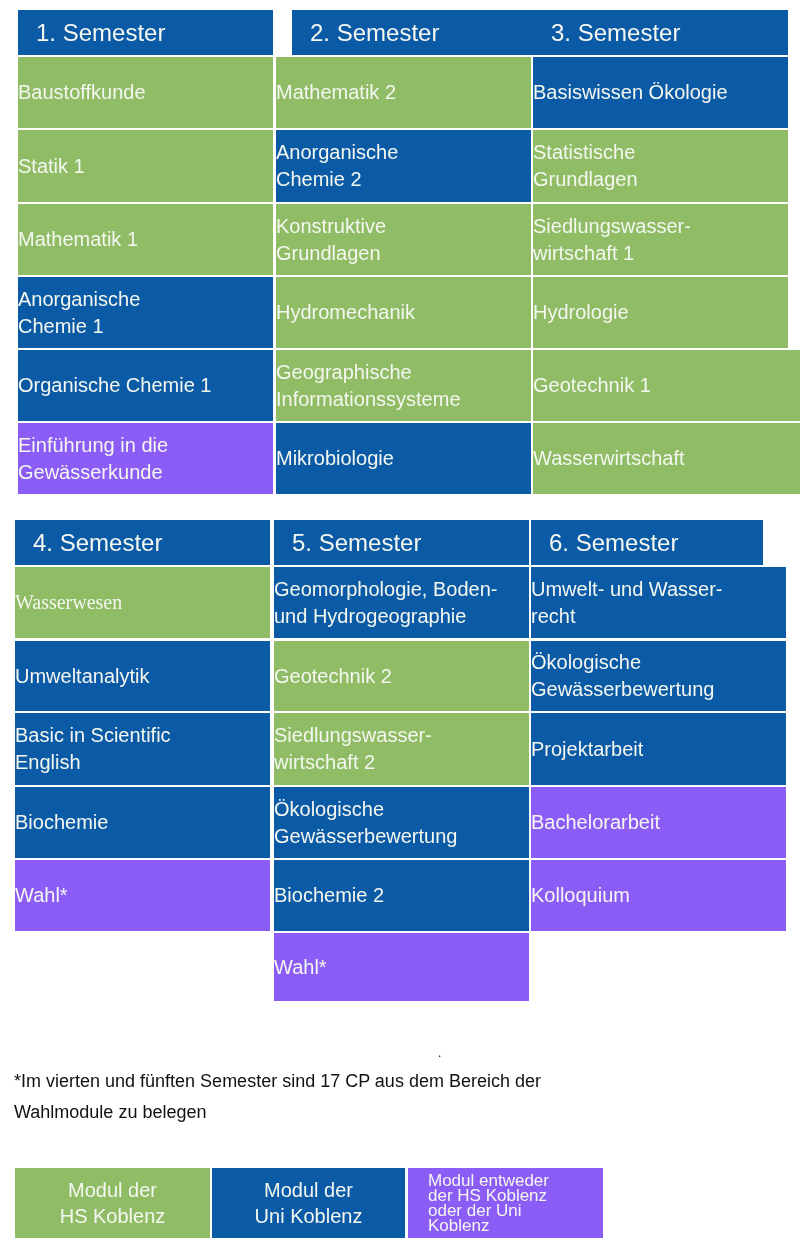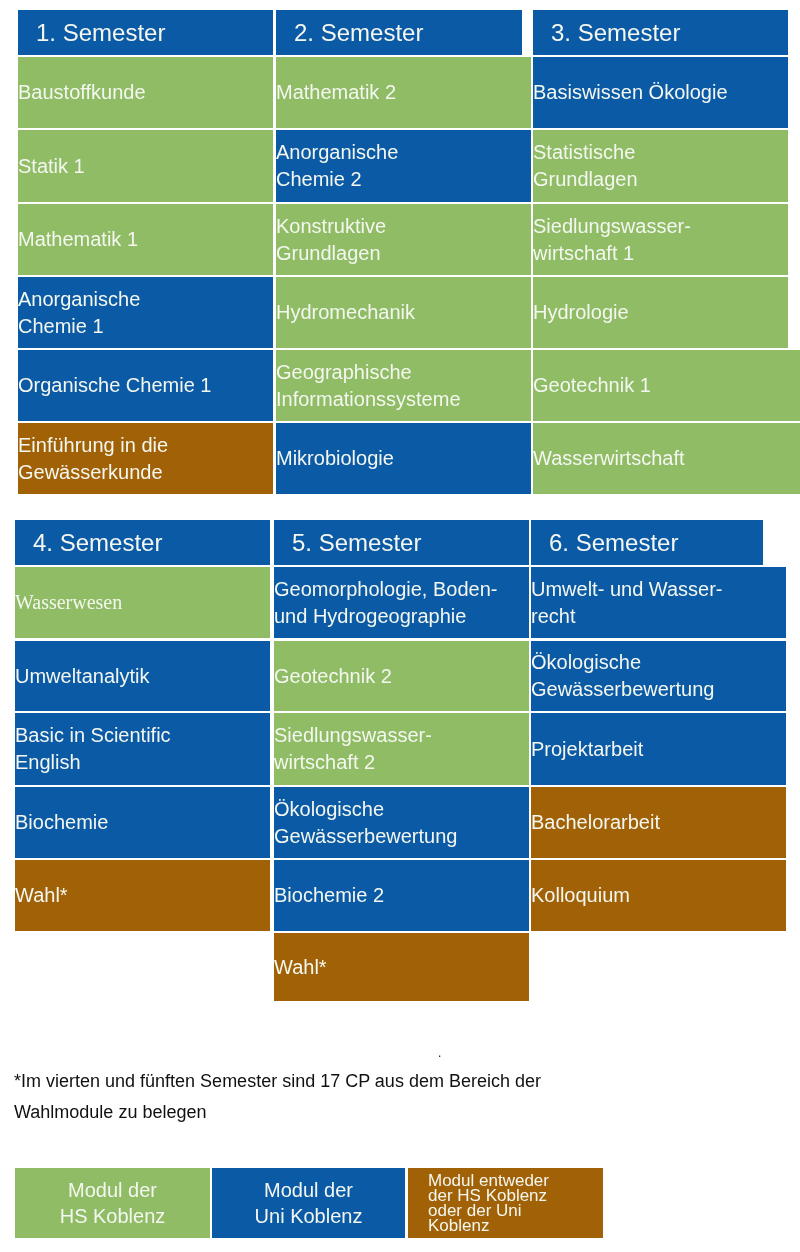--- a/index.html
+++ b/index.html
@@ -4,36 +4,36 @@
   <style>
     html, body { margin: 0; padding: 0; background: #ffffff; }
     body { width: 800px; height: 1252px; position: relative; overflow: hidden;
            font-family: "Liberation Sans", sans-serif; }
     .cell { position: absolute; box-sizing: border-box; color: #f4f7f0;
             display: flex; align-items: center; padding-right: 6px;
             font-size: 20px; line-height: 27px; white-space: pre-line; }
     .hdr { font-size: 24px; padding-left: 18px; }
     .green { background: #8fbc65; }
     .blue { background: #0b5aa6; }
-    .gray { background: #a16207; }
+    .gray { background: #8b5cf6; }
     .note { position: absolute; left: 14px; top: 1066px; font-size: 18px; line-height: 31px;
             color: #111; width: 700px; }
     .dot { position: absolute; left: 438px; top: 1046px; font-size: 12px; color: #111; }
     .legend { position: absolute; box-sizing: border-box; color: #f4f7f0; text-align: center;
               display: flex; align-items: center; justify-content: center;
               font-size: 20px; line-height: 26px; white-space: pre-line; }
     .legend.small { font-size: 17px; line-height: 15px; justify-content: flex-start;
                     text-align: left; padding-left: 20px; }
   </style>
 </head>
 <body>
 
 <div id="grid1">
     <div class="cell hdr blue" style="left: 18px; top: 10px; width: 255px; height: 45px;">1. Semester</div>
-    <div class="cell hdr blue" style="left: 276px; top: 10px; width: 246px; height: 45px;">2. Semester</div>
+    <div class="cell hdr blue" style="left: 292px; top: 10px; width: 246px; height: 45px;">2. Semester</div>
     <div class="cell hdr blue" style="left: 533px; top: 10px; width: 255px; height: 45px;">3. Semester</div>
     <div class="cell green" style="left: 18px; top: 57px; width: 255px; height: 71px;">Baustoffkunde</div>
     <div class="cell green" style="left: 276px; top: 57px; width: 255px; height: 71px;">Mathematik 2</div>
     <div class="cell blue" style="left: 533px; top: 57px; width: 255px; height: 71px;">Basiswissen Ökologie</div>
     <div class="cell green" style="left: 18px; top: 130px; width: 255px; height: 72px;">Statik 1</div>
     <div class="cell blue" style="left: 276px; top: 130px; width: 255px; height: 72px;">Anorganische
 Chemie 2</div>
     <div class="cell green" style="left: 533px; top: 130px; width: 255px; height: 72px;">Statistische
 Grundlagen</div>
     <div class="cell green" style="left: 18px; top: 204px; width: 255px; height: 71px;">Mathematik 1</div>

